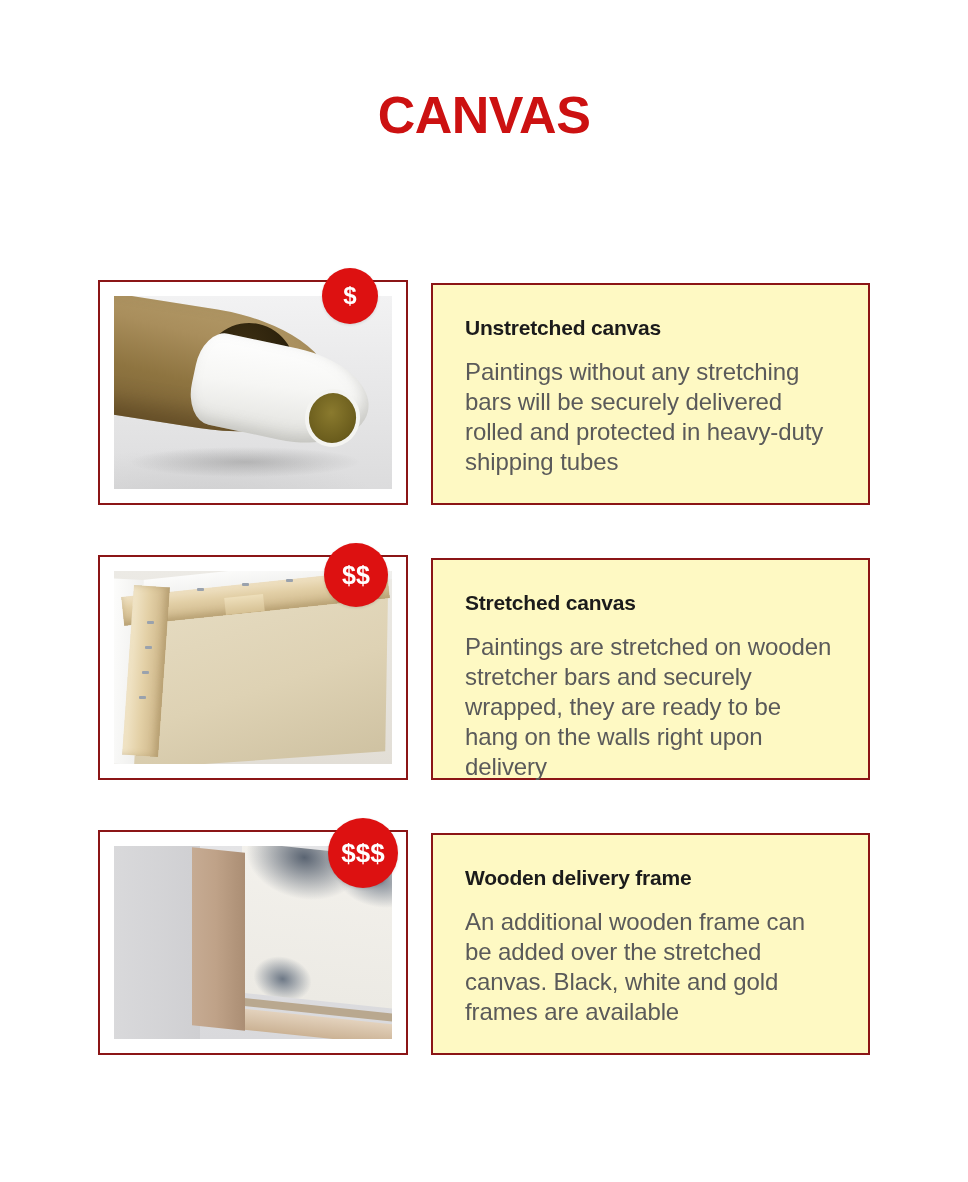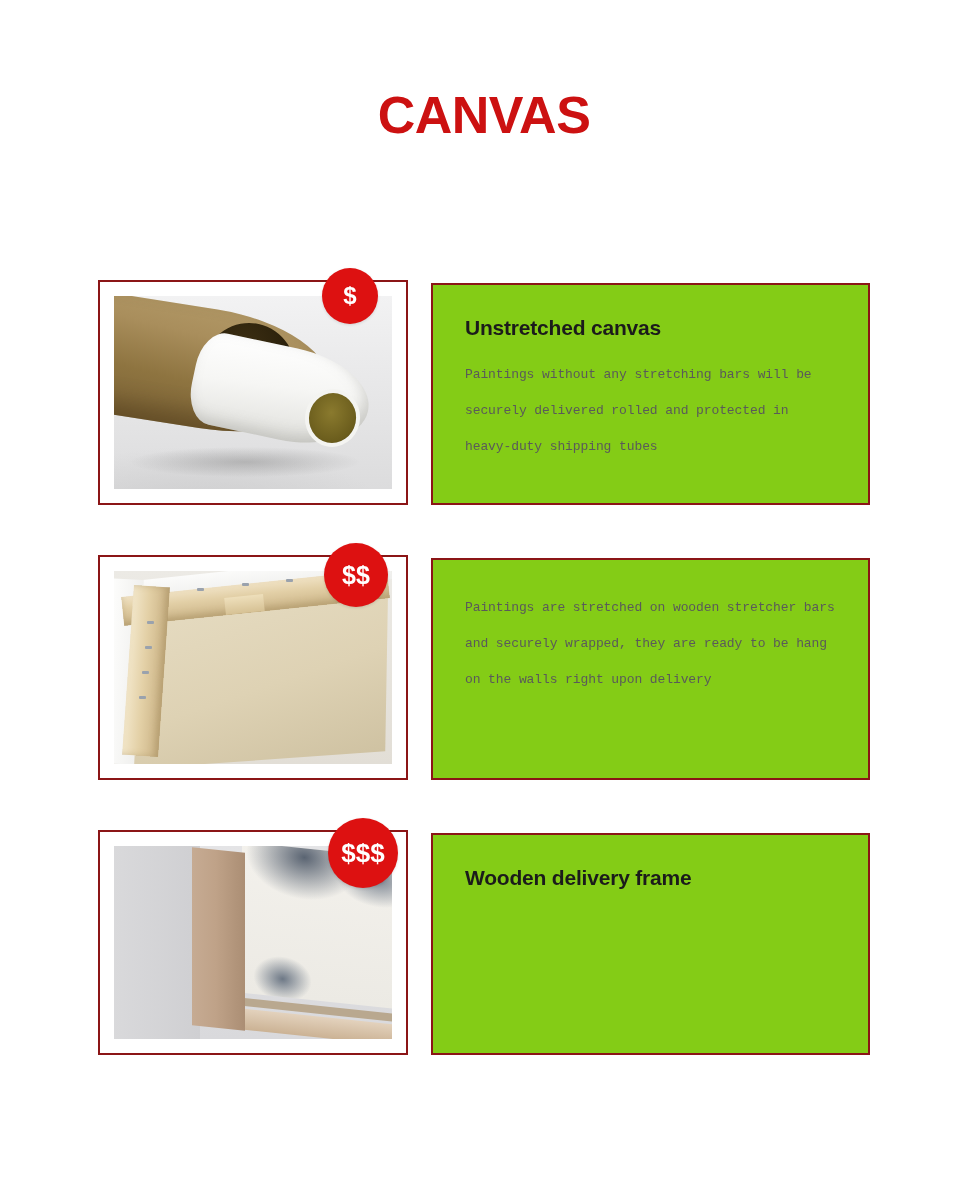--- a/index.html
+++ b/index.html
@@ -267,37 +267,36 @@
   .badge-3 { right: 8px;  width: 70px; height: 70px; font-size: 26px; }
 
   
   .text-card {
     position: absolute;
     left: 431px;
     top: 3px;
     width: 439px;
     height: 222px;
     border: 2px solid #8b1516;
-    background: #84cc16;
+    background: #fef9c3;
     padding: 30px 32px 0 32px;
   }
   .card-heading {
     font-size: 21px;
     font-weight: 700;
     color: #1b1b1b;
     line-height: 26px;
     letter-spacing: -0.2px;
     margin-bottom: 16px;
   }
   .card-body {
-    font-size: 13px;
-    line-height: 36px;
+    font-size: 24px;
+    line-height: 30px;
     color: #5a5a5a;
     letter-spacing: -0.1px;
-    font-family: Liberation Mono, monospace;
   }
 </style>
 </head>
 <body>
 
 <div class="page">
 
   <div class="title-block">
     <span class="title-line">CANVAS</span>
   </div>
@@ -338,36 +337,38 @@
           <div class="staple" style="left:10%; top:52%;"></div>
           <div class="staple" style="left:9%;  top:65%;"></div>
           <div class="staple" style="left:30%; top:9%;"></div>
           <div class="staple" style="left:46%; top:6%;"></div>
           <div class="staple" style="left:62%; top:4%;"></div>
         </div>
         <div class="badge badge-2">$$</div>
       </div>
 
       <div class="text-card">
+        <div class="card-heading">Stretched canvas</div>
         <div class="card-body">Paintings are stretched on wooden stretcher bars and securely wrapped, they are ready to be hang on the walls right upon delivery</div>
       </div>
     </div>
 
     <div class="row">
 
       <div class="image-card">
         <div class="photo photo-frame">
           <div class="wall-left"></div>
           <div class="art-panel"></div>
           <div class="frame-gap"></div>
           <div class="frame-bottom"></div>
           <div class="frame-side"></div>
         </div>
         <div class="badge badge-3">$$$</div>
       </div>
 
       <div class="text-card">
         <div class="card-heading">Wooden delivery frame</div>
+        <div class="card-body">An additional wooden frame can be added over the stretched canvas. Black, white and gold frames are available</div>
       </div>
     </div>
 
   </div>
 </div>
 
 </body></html>

